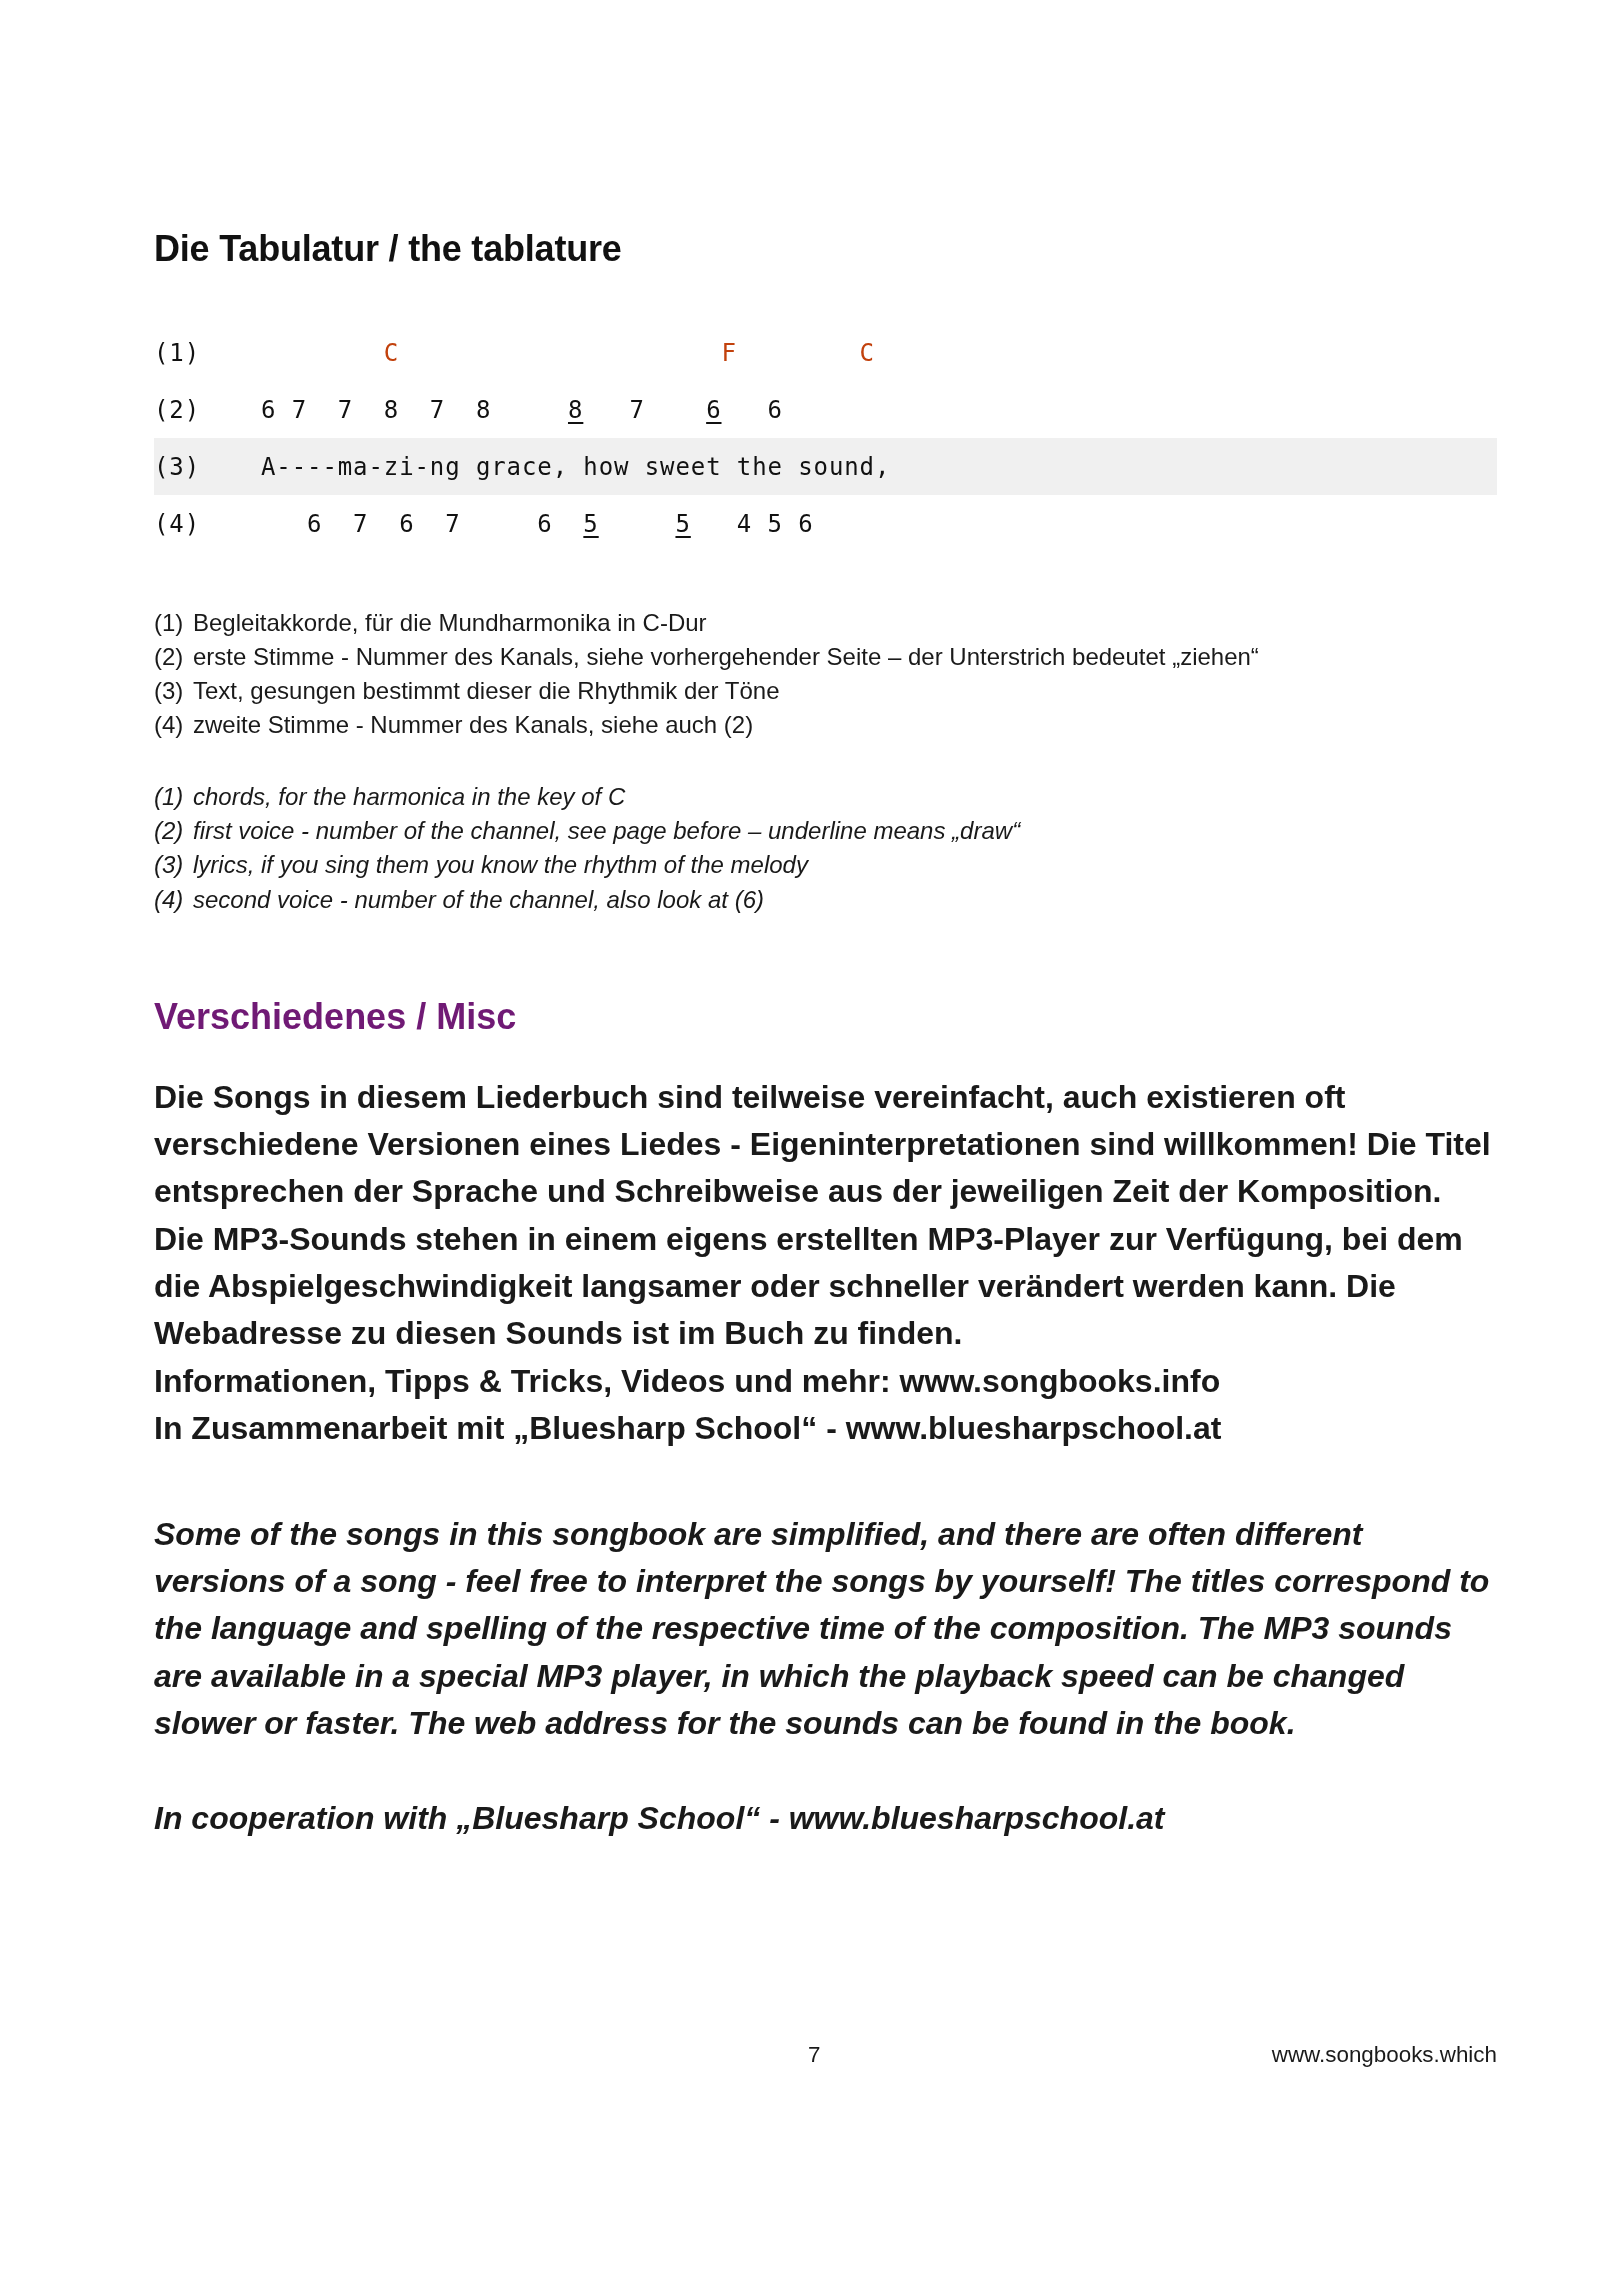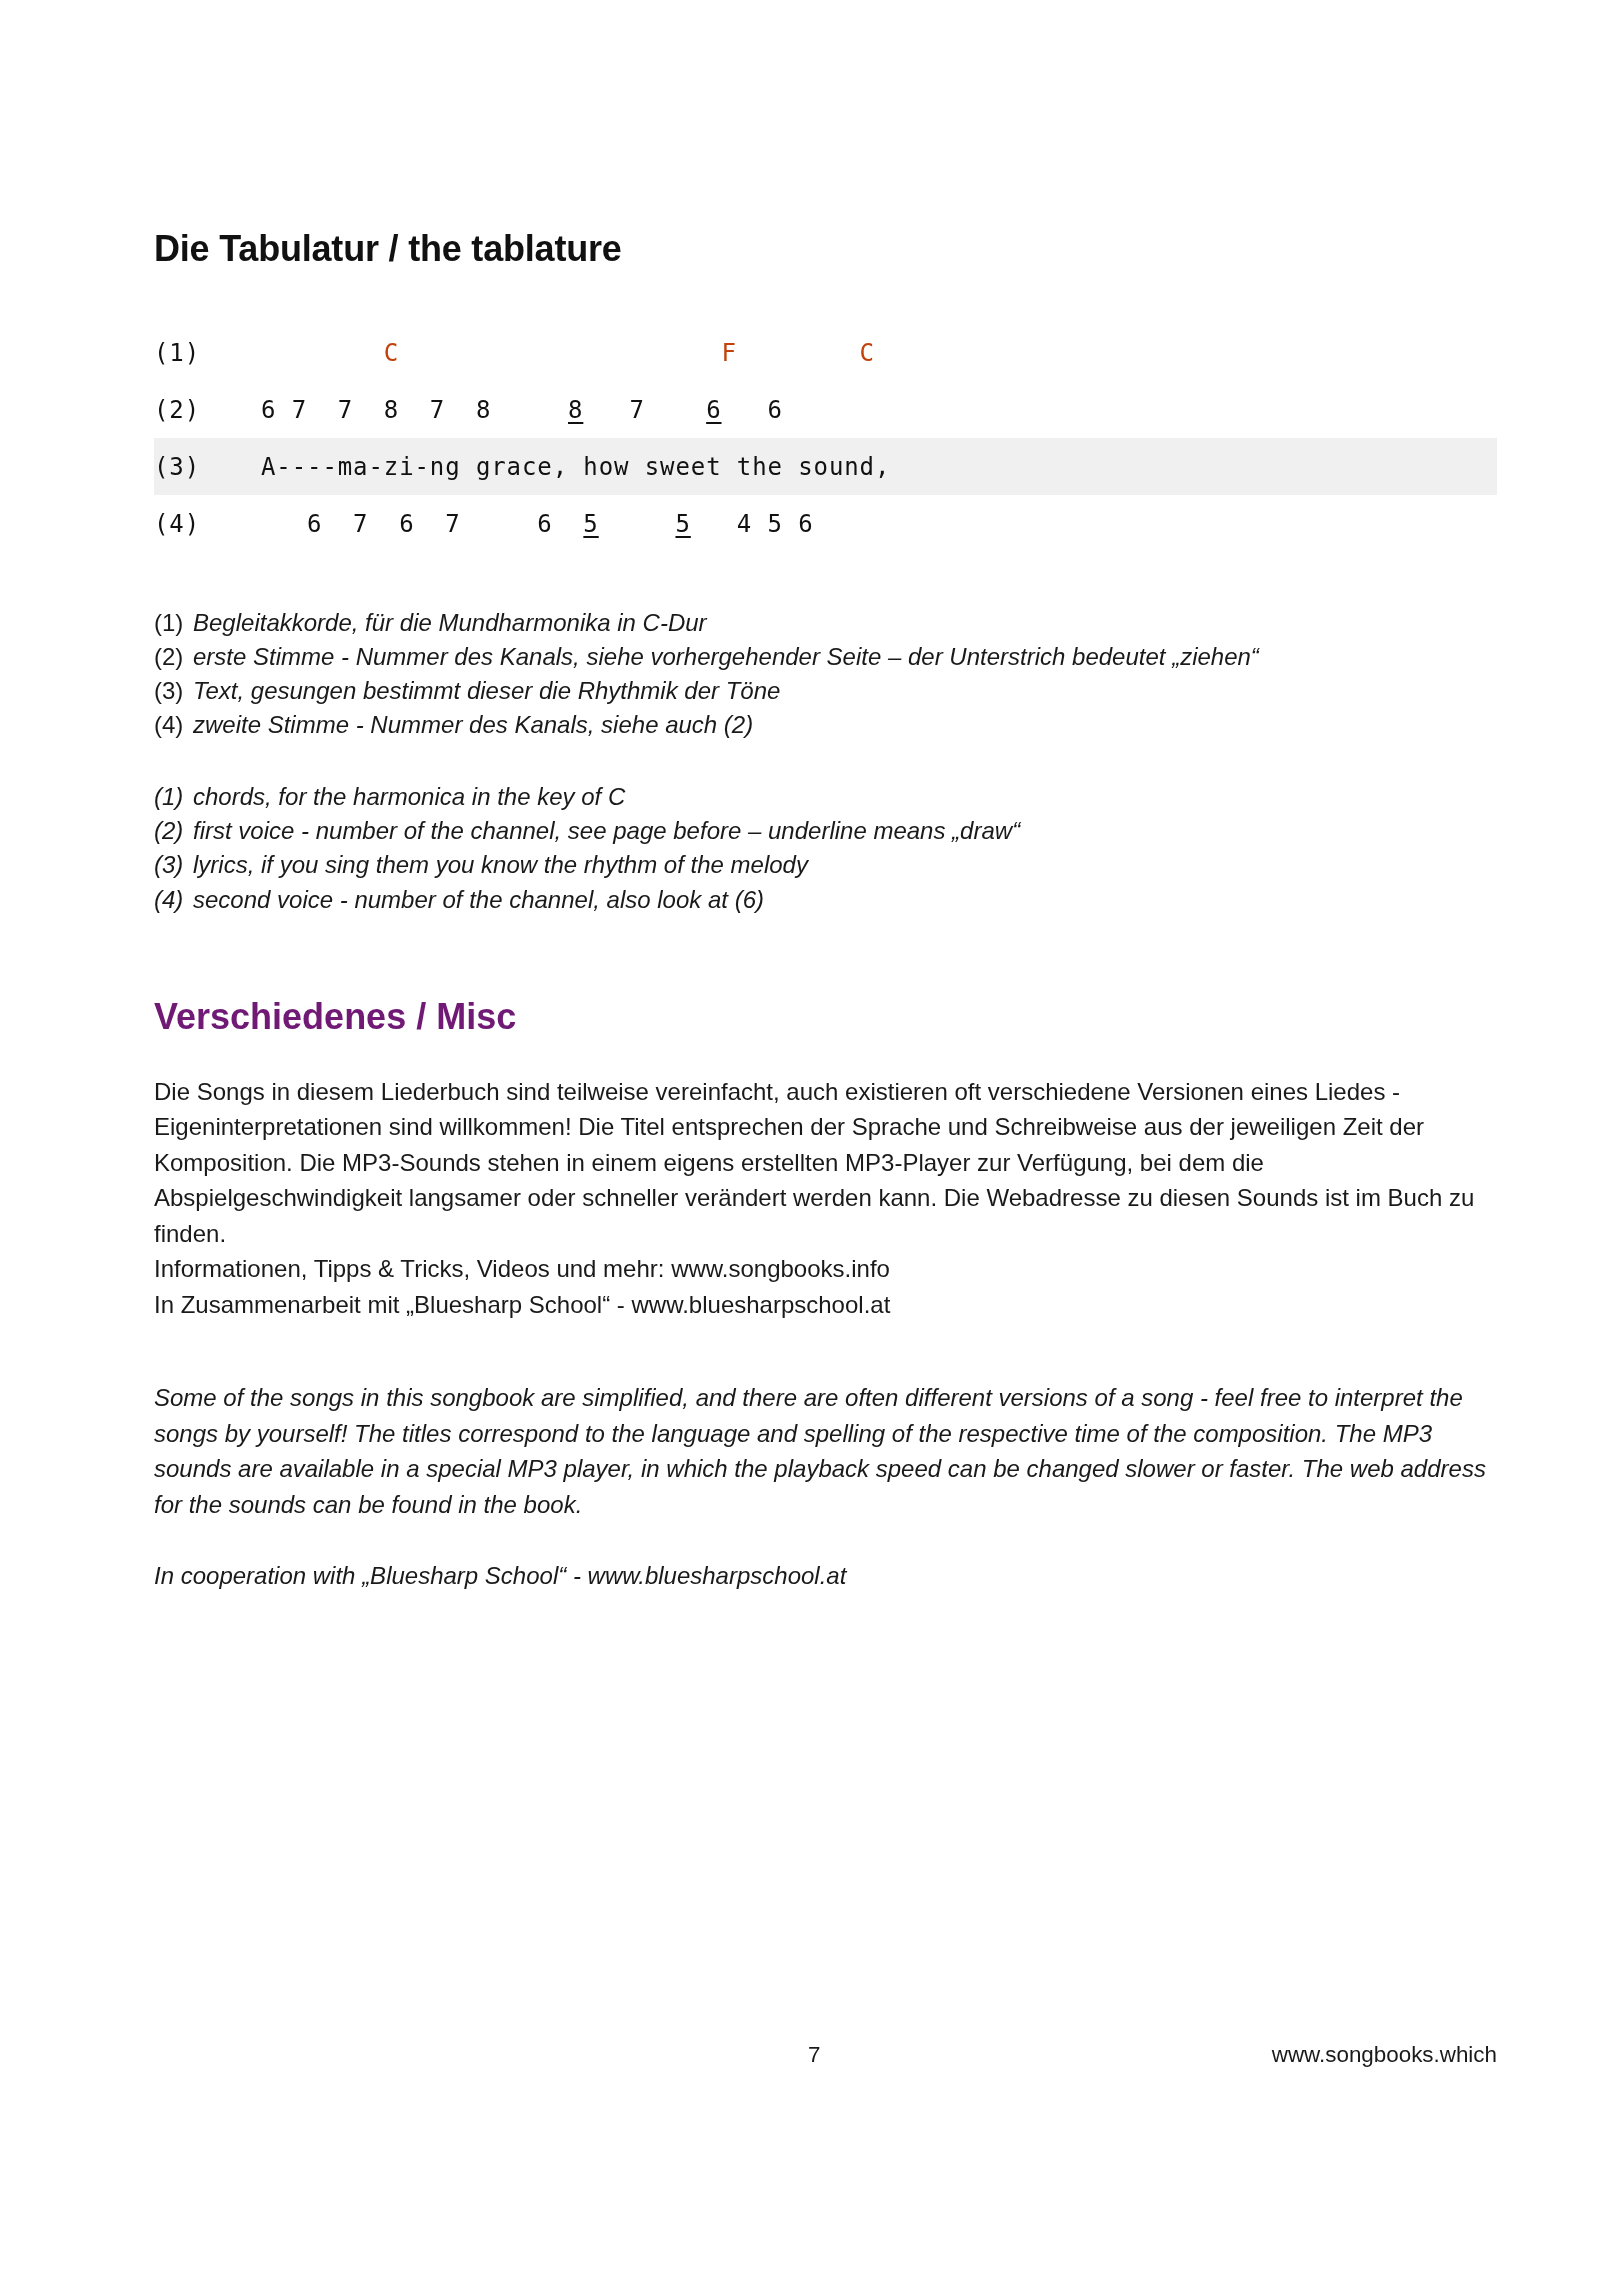--- a/index.html
+++ b/index.html
@@ -70,36 +70,36 @@
   .legend .item {
     display: flex;
     align-items: flex-start;
   }
   .legend .num {
     width: 39px;
     flex: 0 0 39px;
   }
   .legend .txt {
     flex: 1 1 auto;
-    font-style: italic;
   }
   .legend-en {
     margin-top: 38px;
     font-style: italic;
   }
   h1.section-title-2 {
     font-size: 36px;
     font-weight: bold;
     margin: 79px 0 0 0;
     color: #701a75;
   }
   .para {
     margin-top: 36px;
-    font-size: 24px;
+    font-size: 32px;
     line-height: 1.48;
+    font-weight: bold;
   }
   .para.italic {
     font-style: italic;
     margin-top: 58px;
   }
   .footer {
     position: absolute;
     left: 154px;
     top: 2042px;
     width: 1343px;

